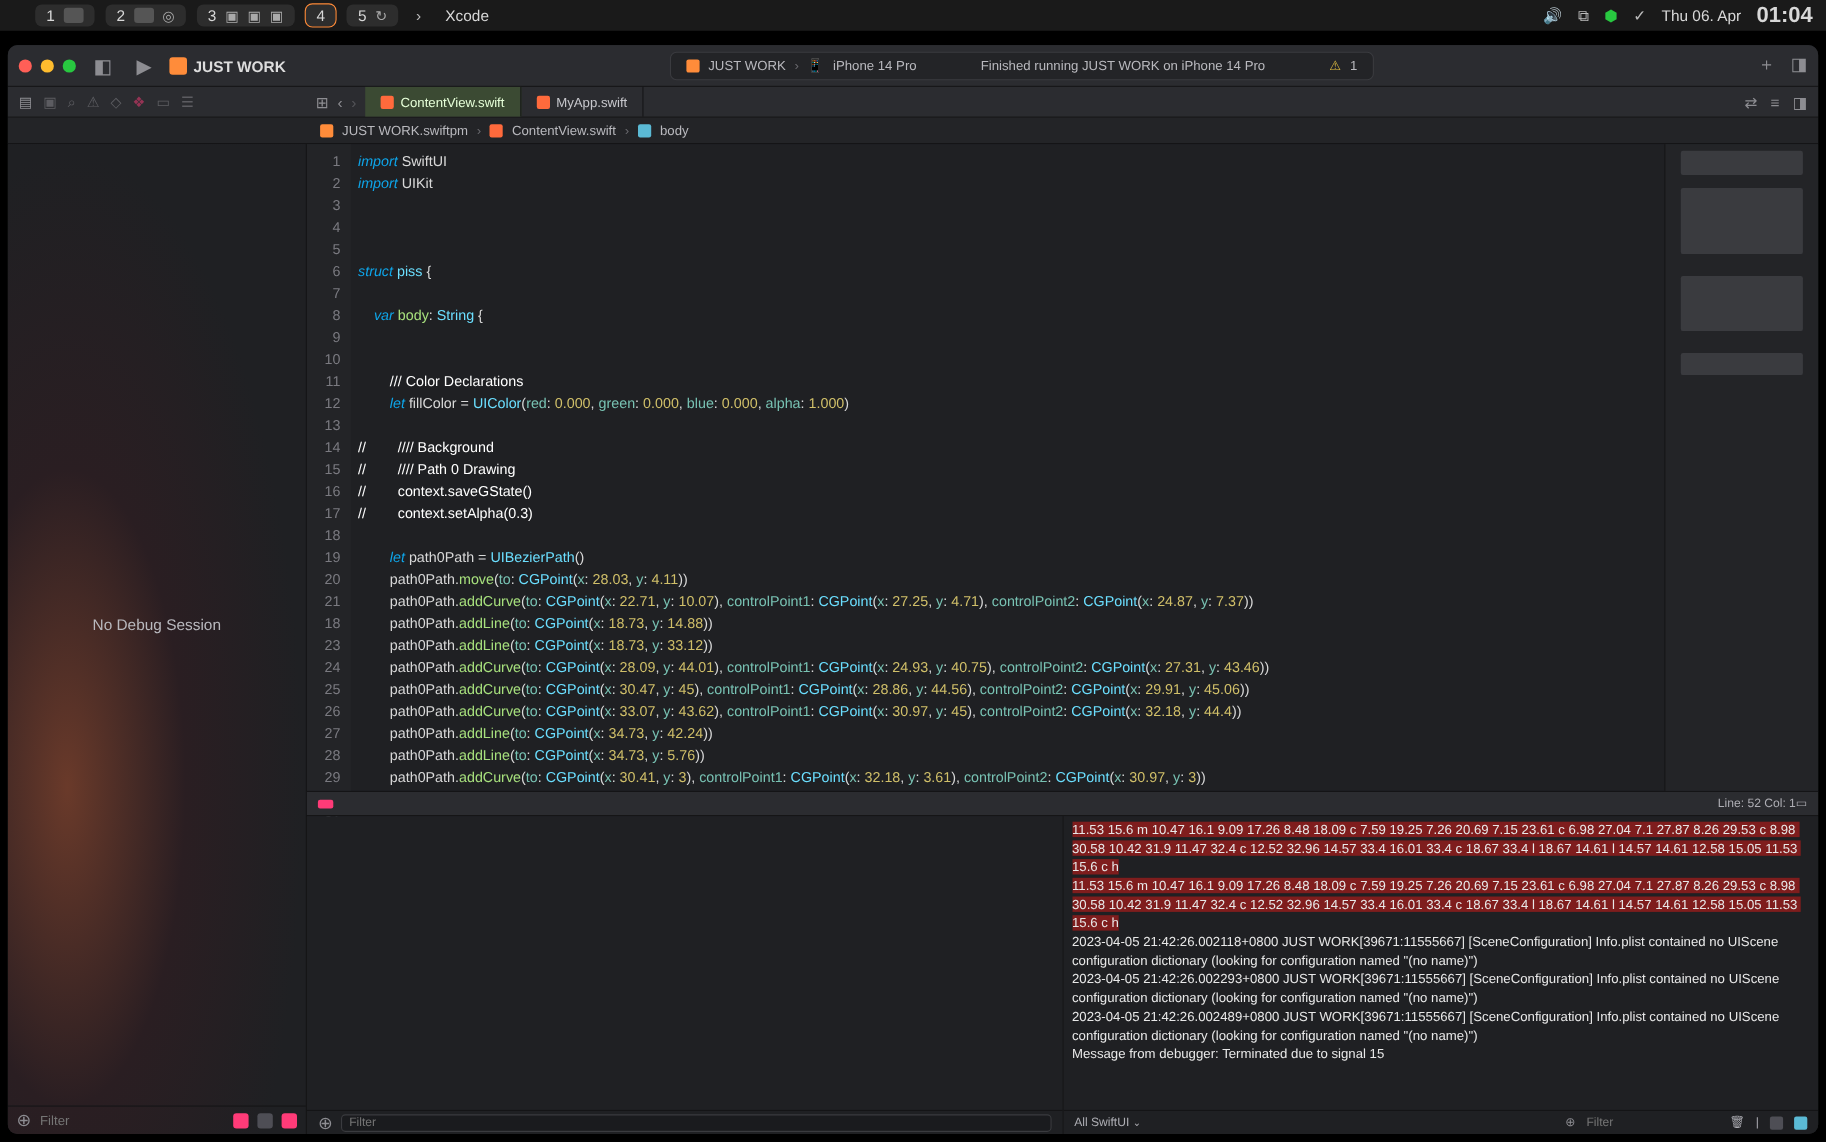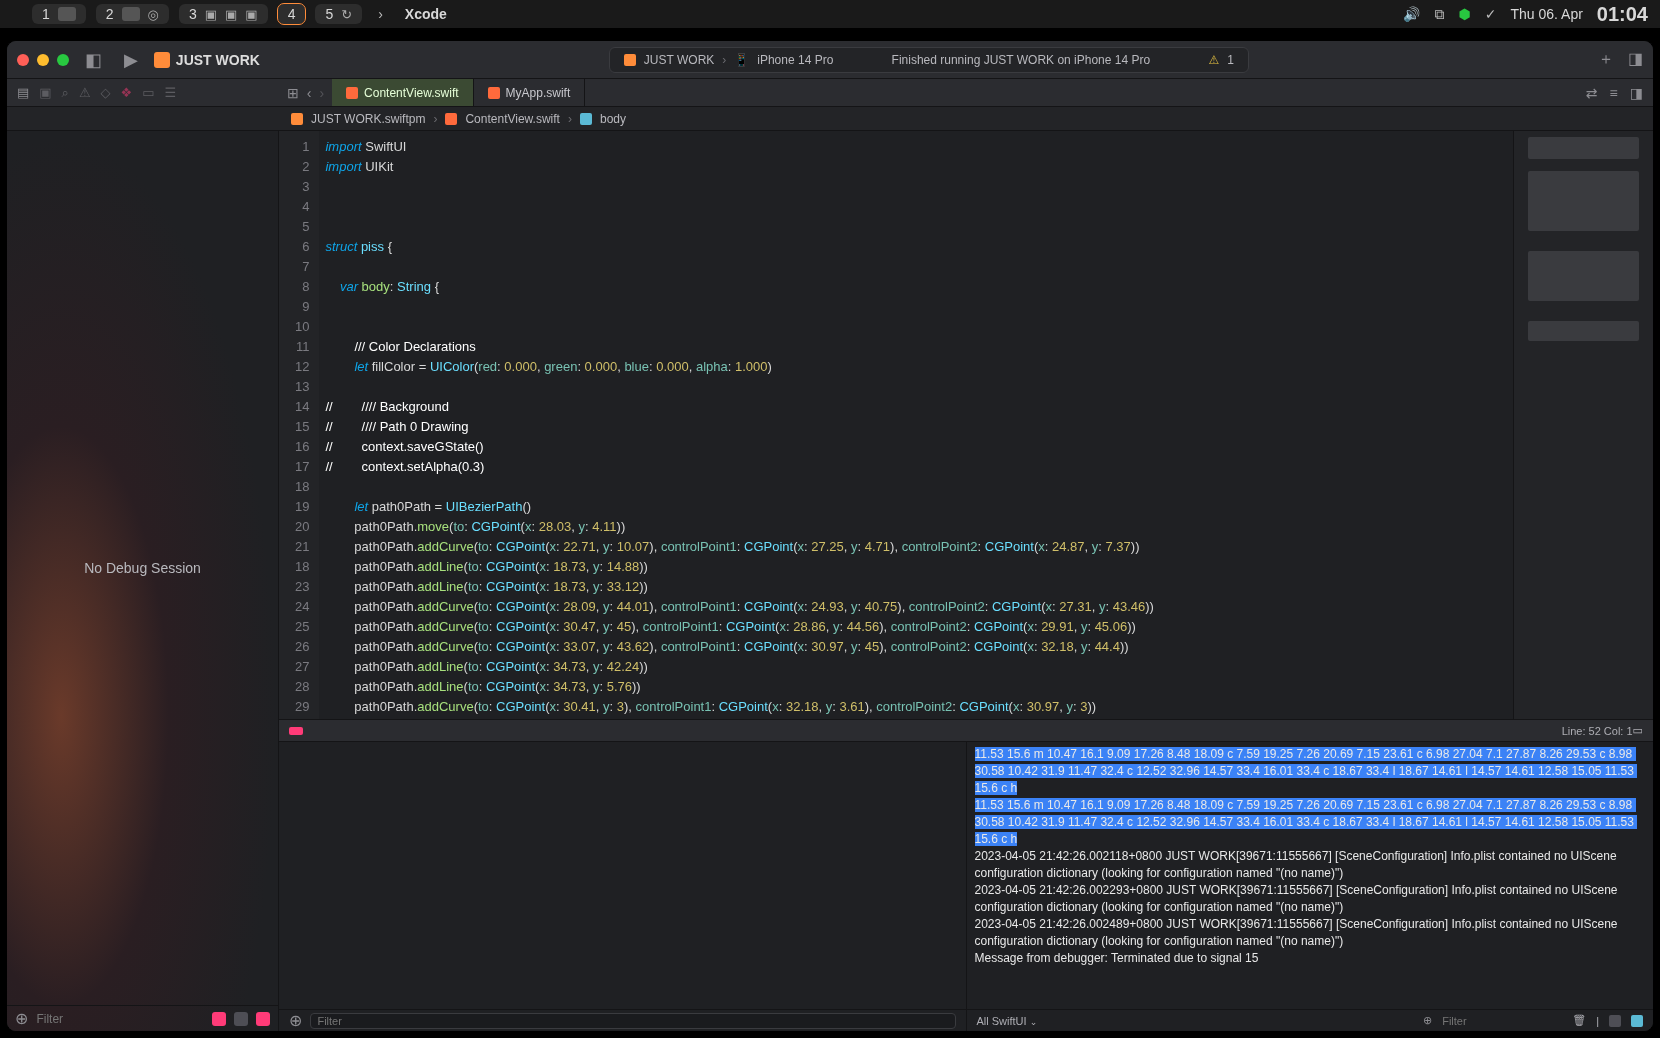--- a/index.html
+++ b/index.html
@@ -6,21 +6,21 @@
 html, body { width: 1660px; height: 1038px; background: #000; overflow: hidden; }
 
 
 .menubar { height: 28px; background: #1a1a1a; color: #d8d8d8; display: flex; align-items: center; padding: 0 10px; font-size: 14px; gap: 10px; position: relative; }
 .menubar .apple { font-size: 15px; padding: 0 6px; }
 .pill { background: #2d2d2d; border-radius: 6px; padding: 2px 10px; display: flex; align-items: center; gap: 8px; font-size: 14px; }
 .pill .ws { width: 18px; height: 14px; border-radius: 3px; background: #555; display: inline-block; }
 .pill.active { outline: 1.5px solid #ff8c3a; }
 .pill .glyph { font-size: 13px; color: #aaa; }
 .chev { padding: 0 6px; color: #bbb; }
-.mb-app { font-weight: 700; padding-left: 6px; }
+.mb-app { font-weight: 400; padding-left: 6px; }
 .mb-right { position: absolute; right: 12px; display: flex; align-items: center; gap: 14px; }
 .mb-right .ico { color: #bbb; font-size: 14px; }
 .mb-right .date { font-size: 14px; }
 .mb-right .time { font-size: 20px; font-weight: 700; }
 
 
 .xcode { position: absolute; left: 6px; top: 40px; right: 6px; bottom: 6px; background: #1f2023; border-radius: 10px; overflow: hidden; display: flex; flex-direction: column; border: 1px solid #000; }
 
 
 .xtoolbar { height: 38px; background: #2b2c30; display: flex; align-items: center; padding: 0 10px; gap: 10px; border-bottom: 1px solid #141416; }
@@ -91,21 +91,21 @@
 
 .debugsplit { height: 290px; display: flex; border-top: 1px solid #141416; }
 .dbgleft { flex: 1; background: #1f2023; border-right: 1px solid #141416; display: flex; flex-direction: column; }
 .dbgleft .topbar { height: 22px; border-bottom: 1px solid #141416; display: flex; align-items: center; gap: 12px; padding: 0 10px; color: #8d8d92; font-size: 12px; }
 .dbgleft .body { flex: 1; }
 .dbgleft .foot { height: 22px; border-top: 1px solid #141416; display: flex; align-items: center; padding: 0 10px; gap: 8px; }
 .dbgleft .foot input { flex: 1; background: #1a1b1e; border: 1px solid #3a3b3f; border-radius: 4px; color: #b9b9be; font-size: 11px; outline: none; height: 16px; padding: 0 6px; }
 
 .dbgright { flex: 1; background: #1f2023; display: flex; flex-direction: column; }
 .console { flex: 1; font-family: "SF Mono", Menlo, monospace; font-size: 12px; line-height: 17px; color: #e8e8e8; white-space: pre-wrap; overflow: hidden; padding: 4px 8px; }
-.console .hl { background: #3b82f6; }
+.console .hl { background: #7f1d1d; }
 .dbgright .foot { height: 22px; border-top: 1px solid #141416; display: flex; align-items: center; padding: 0 10px; gap: 10px; color: #aeaeb4; font-size: 11px; }
 .dbgright .foot input { background: transparent; border: none; color: #b9b9be; font-size: 11px; outline: none; width: 120px; }
 .dbgright .foot .grow { flex: 1; }
 .dbgright .foot .sq { width: 12px; height: 12px; background: #4e4e55; border-radius: 2px; }
 .dbgright .foot .sq.on { background: #5bbad5; }
 </style>
 </head>
 <body>
 
 <div class="menubar">

